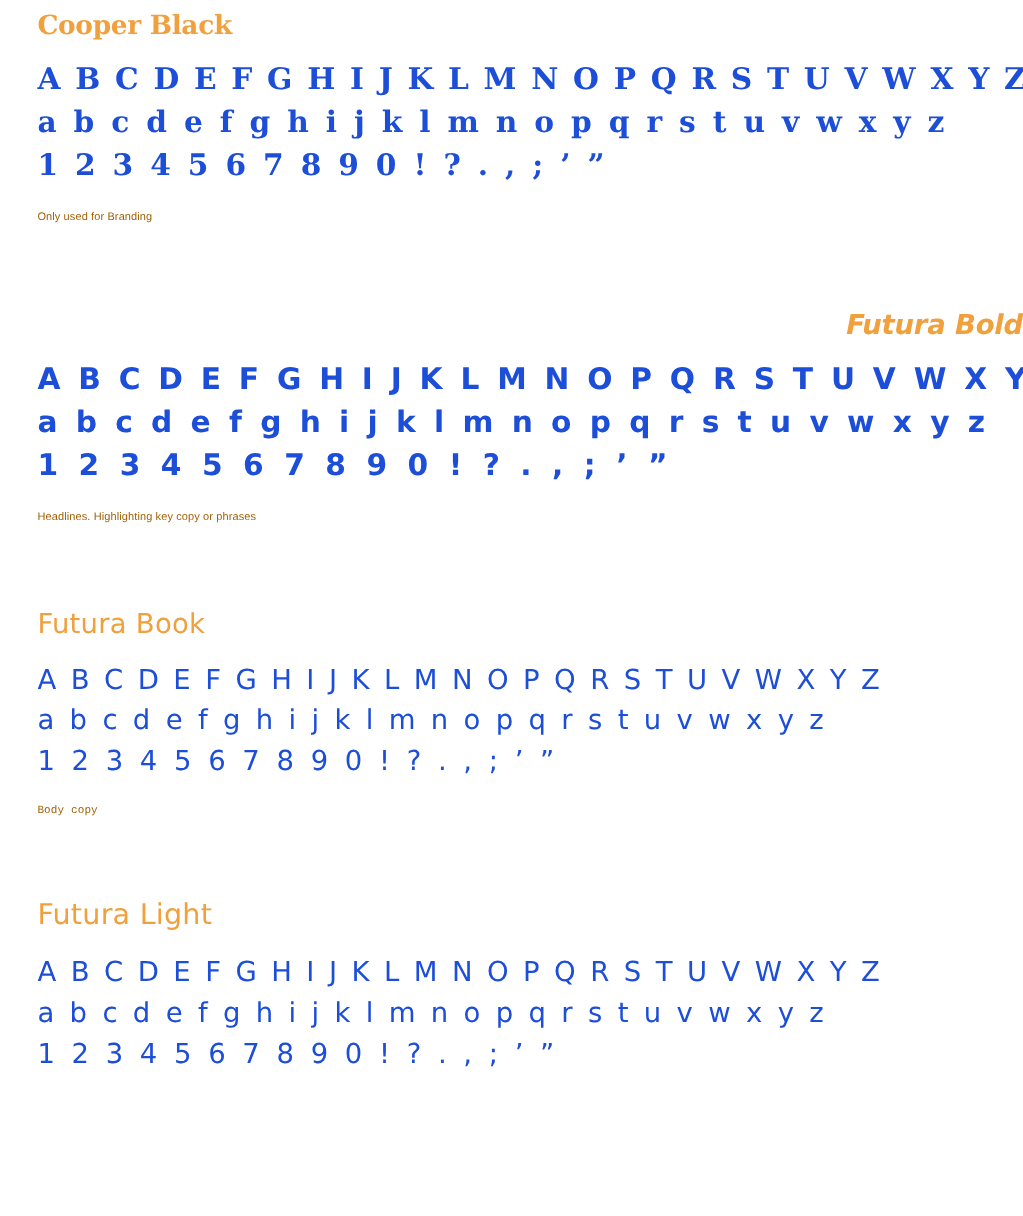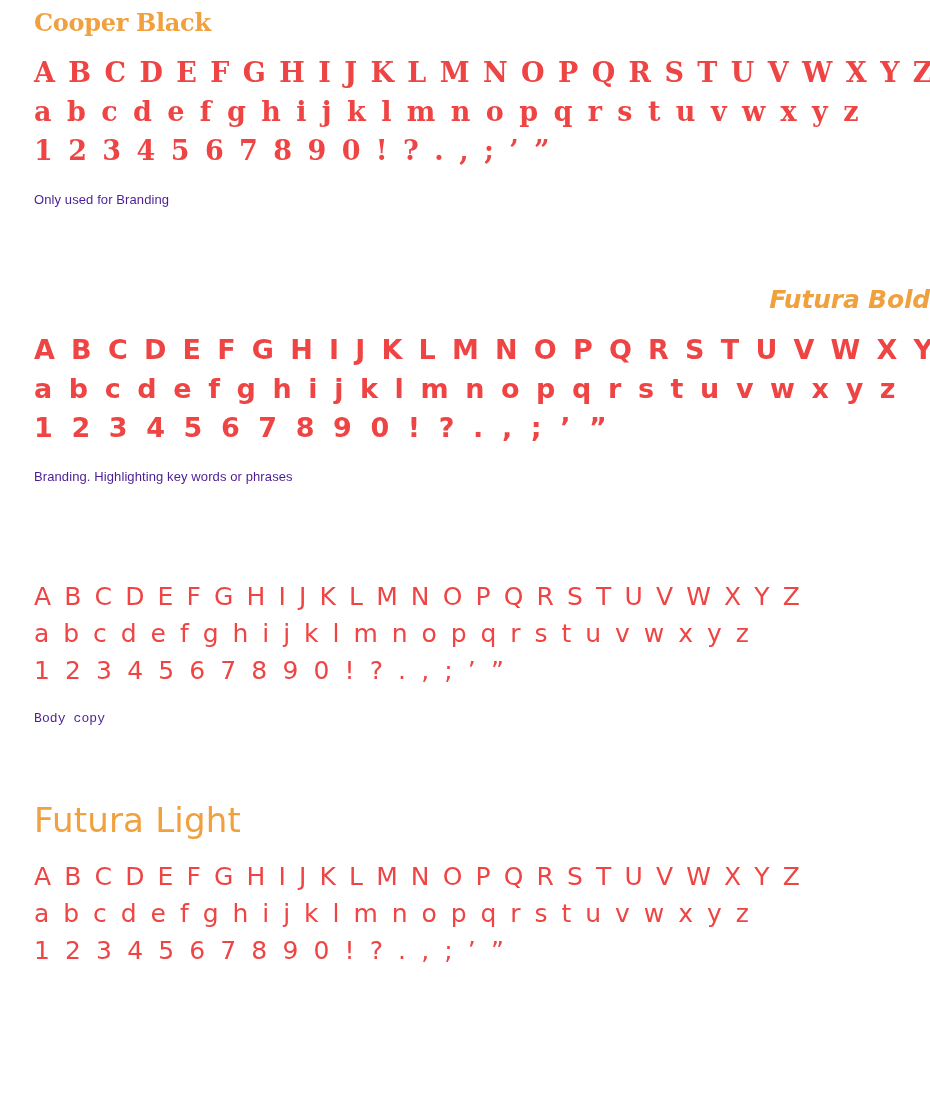--- a/index.html
+++ b/index.html
@@ -27,27 +27,27 @@
   .specimen + .specimen {
     margin-top: 0;
   }
   .font-name {
     color: #f0a03c;
     font-weight: bold;
     letter-spacing: 0.2px;
     margin: 0;
   }
   .glyph-line {
-    color: #ef4444;
+    color: #1d4ed8;
     white-space: nowrap;
     margin: 0;
   }
   .usage {
-    color: #4c1d95;
-    font-size: 13px;
+    color: #a16207;
+    font-size: 10px;
     font-weight: normal;
     letter-spacing: 0.1px;
     margin: 0;
   }
 
   
   #block-cooper { padding-top: 8px; }
   #block-cooper .font-name {
     font-family: "DejaVu Serif", serif;
     font-size: 24px;
@@ -102,21 +102,21 @@
   }
   #block-futura-book .line-upper { margin-top: 22px; letter-spacing: 2.6px; }
   #block-futura-book .line-lower { margin-top: 8px; letter-spacing: 3.0px; }
   #block-futura-book .line-nums  { margin-top: 8px; letter-spacing: 3.6px; }
   #block-futura-book .usage { margin-top: 26px; font-family: Liberation Mono, monospace; }
 
   
   #block-futura-light { padding-top: 74px; }
   #block-futura-light .font-name {
     font-family: "DejaVu Sans", sans-serif;
-    font-size: 34px;
+    font-size: 26px;
     font-weight: normal;
     letter-spacing: 0.2px;
   }
   #block-futura-light .glyph-line {
     font-family: "DejaVu Sans", sans-serif;
     font-weight: normal;
     font-size: 25px;
     letter-spacing: 2.6px;
   }
   #block-futura-light .line-upper { margin-top: 22px; letter-spacing: 2.6px; }
@@ -134,24 +134,25 @@
     <div class="glyph-line line-lower">a b c d e f g h i j k l m n o p q r s t u v w x y z</div>
     <div class="glyph-line line-nums">1 2 3 4 5 6 7 8 9 0 ! ? . , ; ’ ”</div>
     <div class="usage">Only used for Branding</div>
   </section>
 
   <section class="specimen" id="block-futura-bold">
     <div class="font-name">Futura Bold</div>
     <div class="glyph-line line-upper">A B C D E F G H I J K L M N O P Q R S T U V W X Y Z</div>
     <div class="glyph-line line-lower">a b c d e f g h i j k l m n o p q r s t u v w x y z</div>
     <div class="glyph-line line-nums">1 2 3 4 5 6 7 8 9 0 ! ? . , ; ’ ”</div>
-    <div class="usage">Branding. Highlighting key words or phrases</div>
+    <div class="usage">Headlines. Highlighting key copy or phrases</div>
   </section>
 
   <section class="specimen" id="block-futura-book">
+    <div class="font-name">Futura Book</div>
     <div class="glyph-line line-upper">A B C D E F G H I J K L M N O P Q R S T U V W X Y Z</div>
     <div class="glyph-line line-lower">a b c d e f g h i j k l m n o p q r s t u v w x y z</div>
     <div class="glyph-line line-nums">1 2 3 4 5 6 7 8 9 0 ! ? . , ; ’ ”</div>
     <div class="usage">Body copy</div>
   </section>
 
   <section class="specimen" id="block-futura-light">
     <div class="font-name">Futura Light</div>
     <div class="glyph-line line-upper">A B C D E F G H I J K L M N O P Q R S T U V W X Y Z</div>
     <div class="glyph-line line-lower">a b c d e f g h i j k l m n o p q r s t u v w x y z</div>

